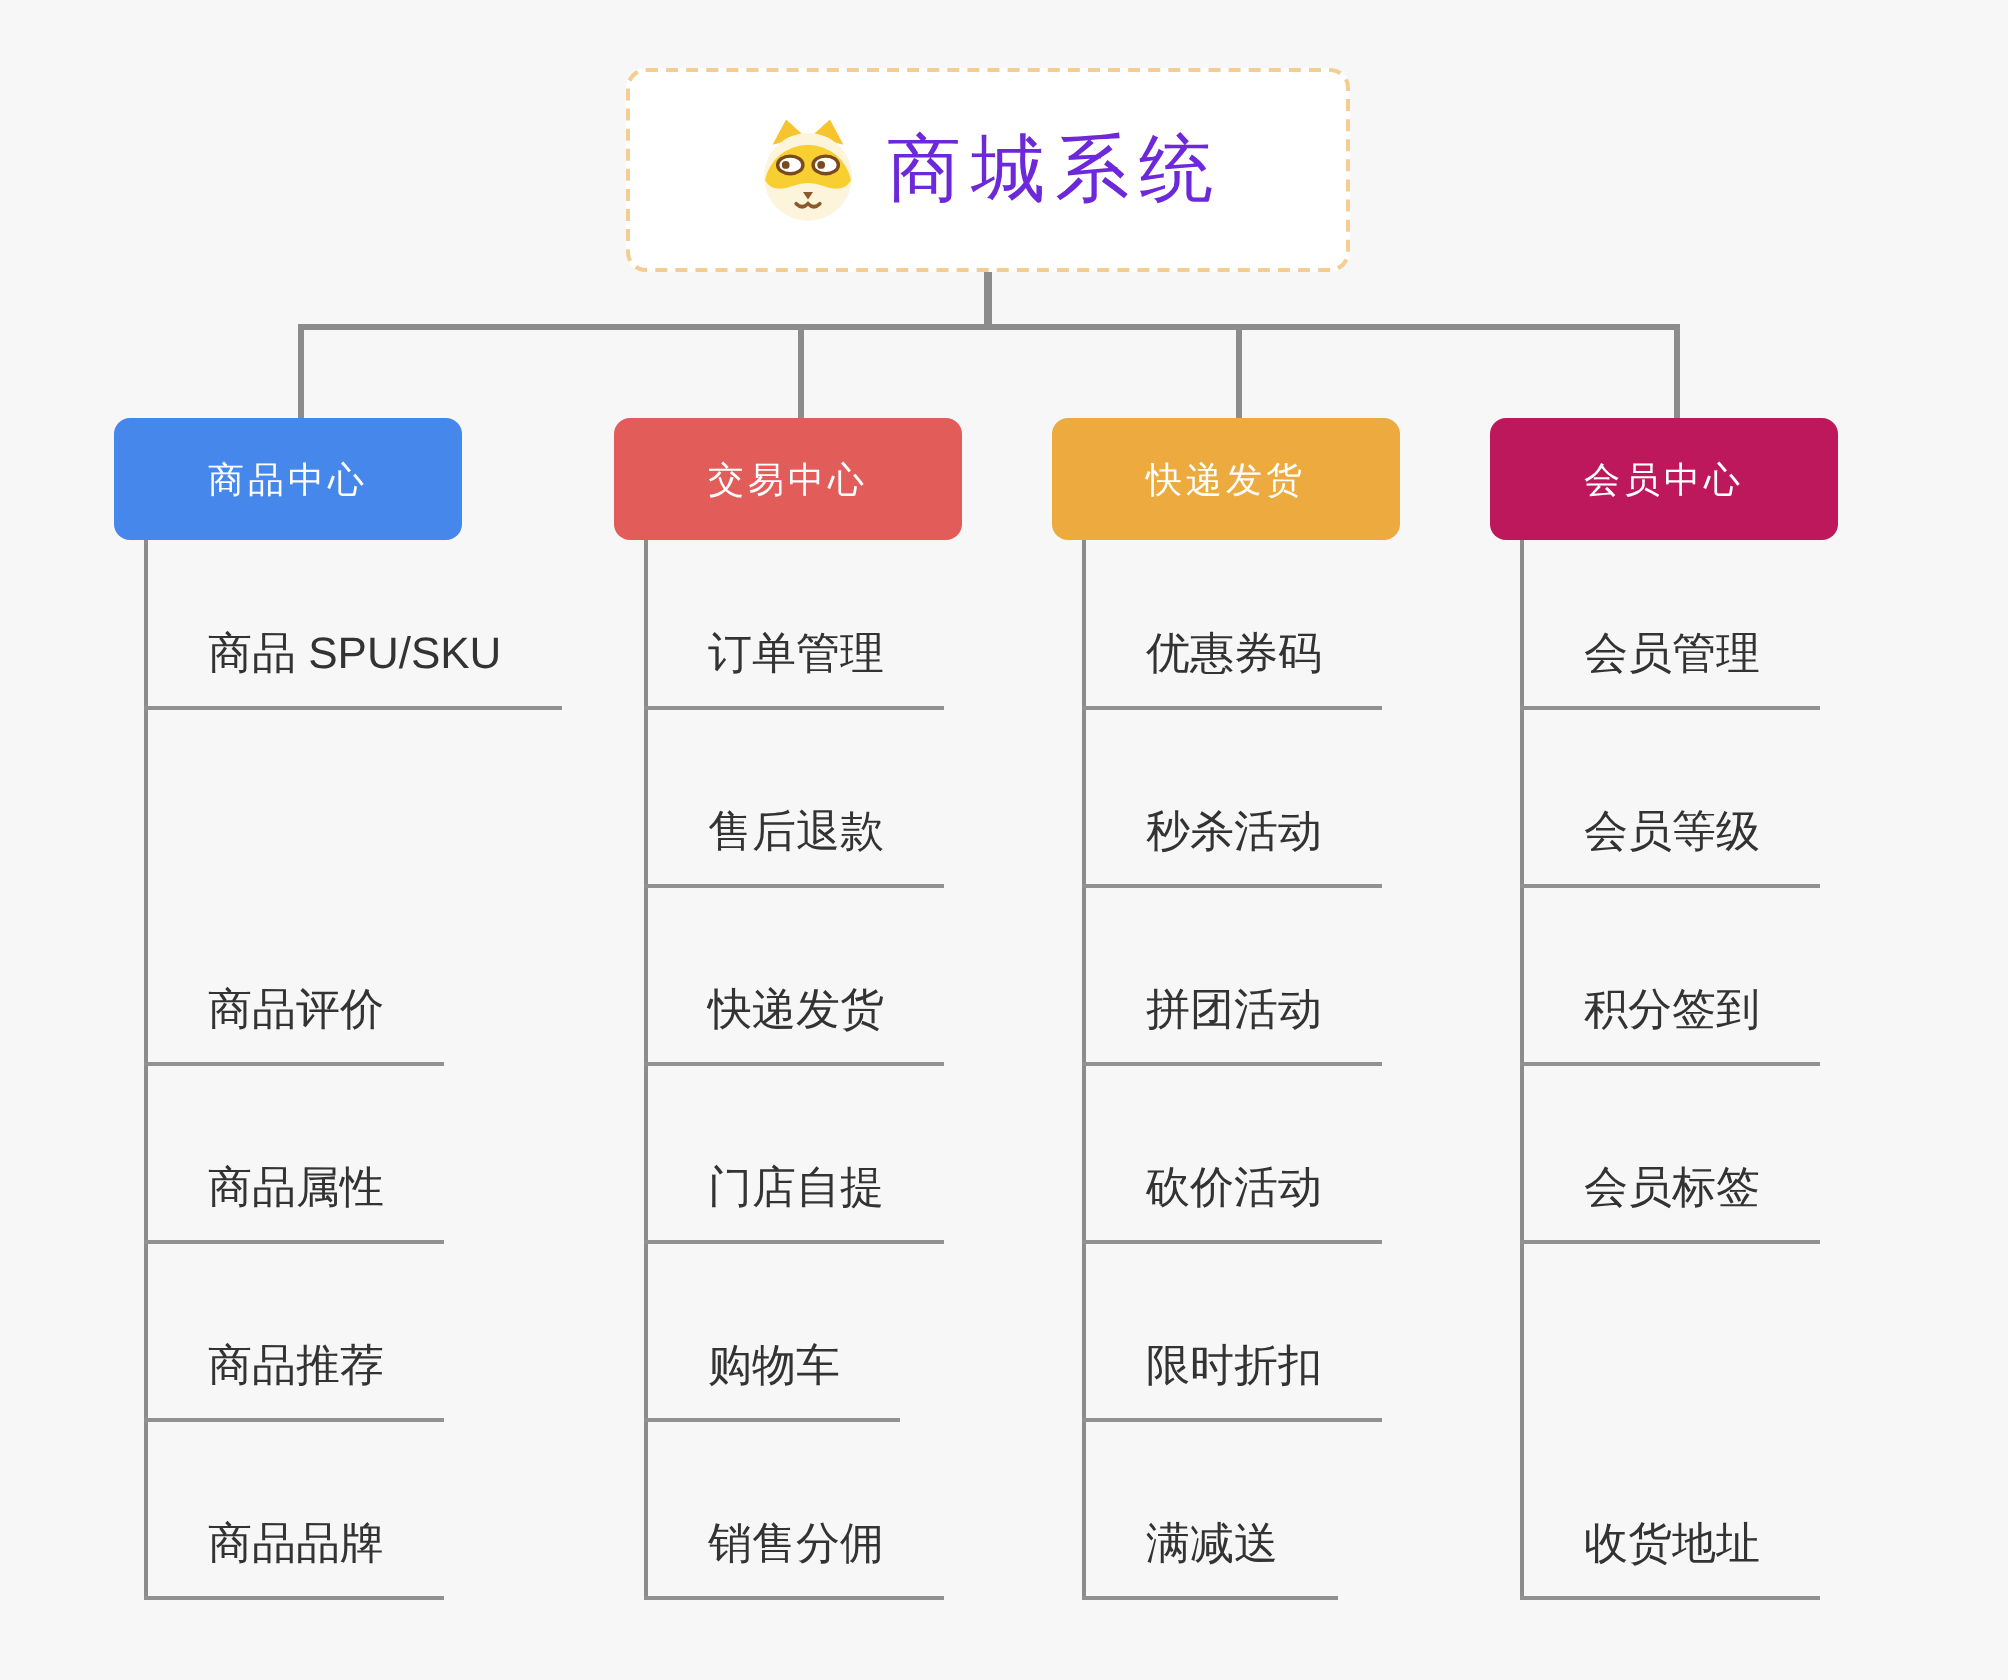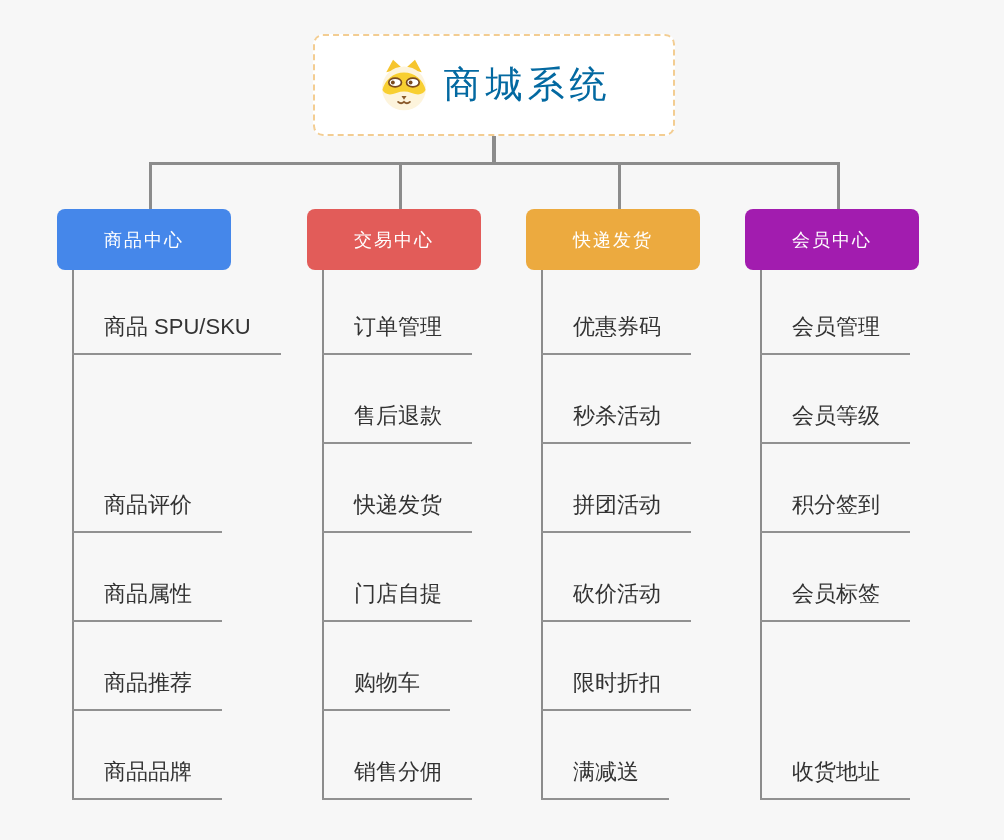--- a/index.html
+++ b/index.html
@@ -16,21 +16,21 @@
   .drop.d1{left:149px;} .drop.d2{left:399px;} .drop.d3{left:618px;} .drop.d4{left:837px;}
 
   
   .root-box{
     position:absolute;left:313px;top:34px;width:362px;height:102px;
     box-sizing:border-box;background:#ffffff;
     border:2px dashed #f3cd92;border-radius:10px;
     display:flex;align-items:center;justify-content:center;gap:13px;
   }
   .root-title{
-    font-size:37px;color:#0369a1;letter-spacing:5px;font-weight:400;white-space:nowrap;
+    font-size:37px;color:#6d28d9;letter-spacing:5px;font-weight:400;white-space:nowrap;
   }
 
   
   .branch{position:absolute;top:209px;width:230px;height:631px;}
   .b1{left:57px;} .b2{left:307px;} .b3{left:526px;} .b4{left:745px;}
   .branch-box{
     position:absolute;left:0;top:0;width:174px;height:61px;
     border-radius:8px;display:flex;align-items:center;justify-content:center;
     color:#ffffff;font-size:18px;letter-spacing:2px;white-space:nowrap;
   }
@@ -101,20 +101,20 @@
   <div class="trunk"></div>
   <div class="child c1">优惠券码</div>
   <div class="child c2">秒杀活动</div>
   <div class="child c3">拼团活动</div>
   <div class="child c4">砍价活动</div>
   <div class="child c5">限时折扣</div>
   <div class="child c6">满减送</div>
 </div>
 
 <div class="branch b4">
-  <div class="branch-box" style="background-color: #a21caf;">会员中心</div>
+  <div class="branch-box" style="background-color: #be185d;">会员中心</div>
   <div class="trunk"></div>
   <div class="child c1">会员管理</div>
   <div class="child c2">会员等级</div>
   <div class="child c3">积分签到</div>
   <div class="child c4">会员标签</div>
   <div class="child c6">收货地址</div>
 </div>
 
 </body></html>

